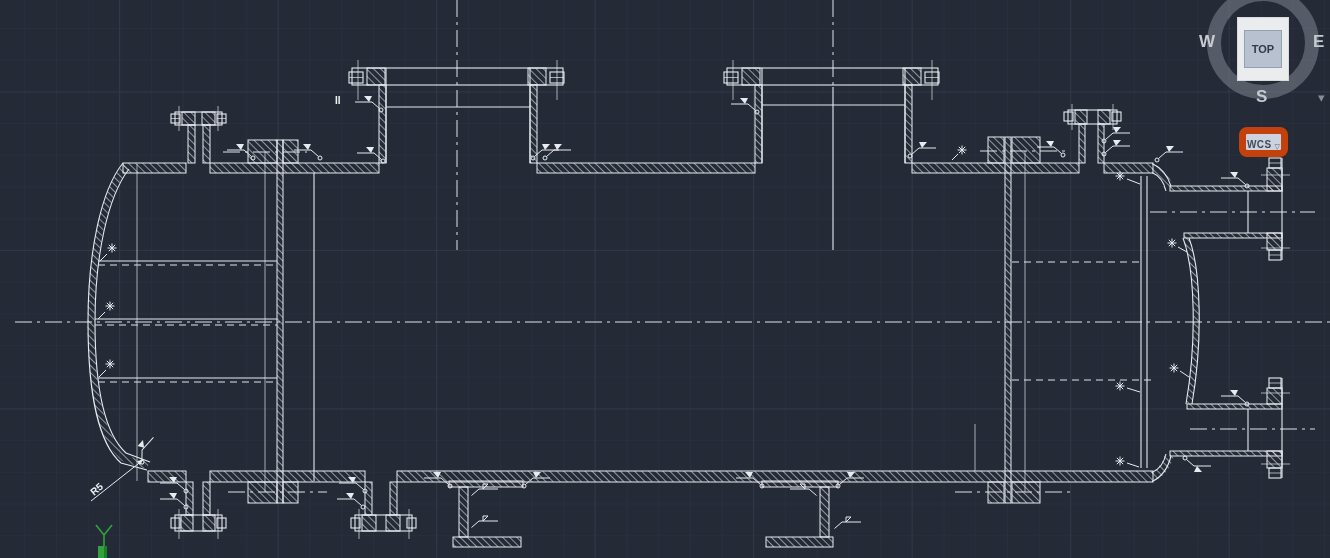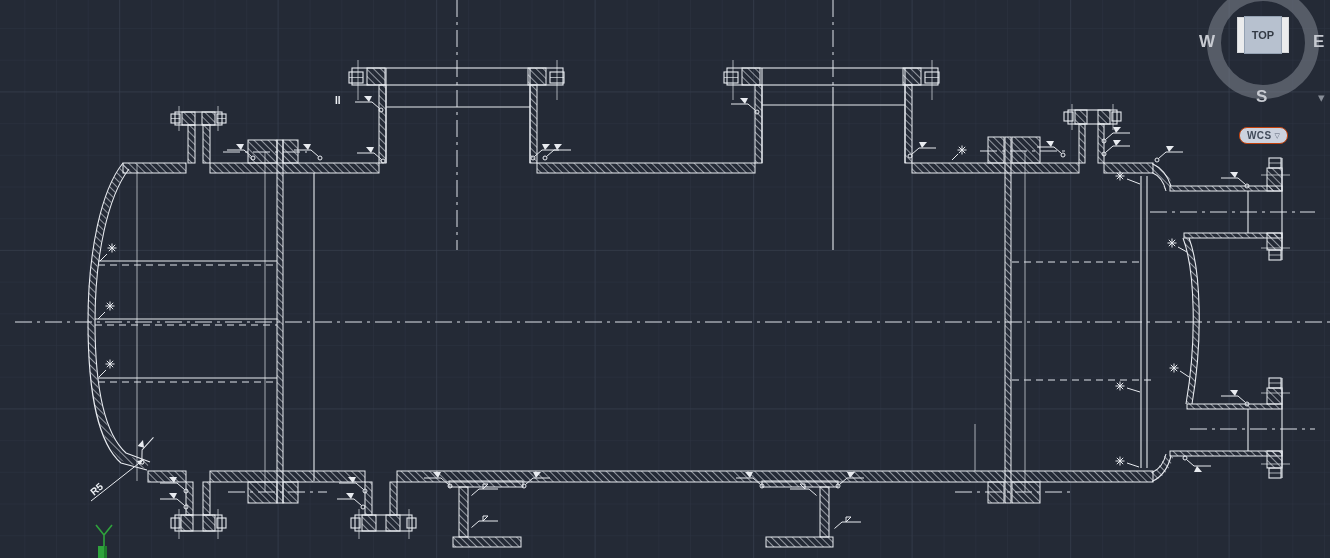--- a/index.html
+++ b/index.html
@@ -11,27 +11,27 @@
   .h{fill:url(#h);stroke:#e8ebf0;stroke-width:1}
   .o{fill:none;stroke:#e8ebf0;stroke-width:1.1}
   .cl{stroke:#dfe3ea;stroke-width:1;fill:none;stroke-dasharray:17 5 3 5}
   .hid{stroke:#dfe3ea;stroke-width:1;fill:none;stroke-dasharray:7 5}
   .w{stroke:#e8ebf0;stroke-width:1;fill:none}
   .wf-fill{fill:#e8ebf0;stroke:none}
   .anno{fill:#eef1f5;font-size:10px;font-weight:bold}
   
   .vc-ring{position:absolute;left:1207px;top:-13px;width:84px;height:84px;border:14px solid rgba(128,133,144,.55);border-radius:50%;}
   .vc-letter{position:absolute;color:#c7cad1;font-weight:bold;font-size:17px;line-height:1;user-select:none;cursor:pointer}
-  .vc-top{position:absolute;left:1237px;top:17px;width:52px;height:36px;background:#ebeced;border:1px solid #d8dadc;
+  .vc-top{position:absolute;left:1237px;top:17px;width:52px;height:64px;background:#ebeced;border:1px solid #d8dadc;
     box-sizing:border-box;display:flex;align-items:center;justify-content:center;cursor:pointer}
   .vc-top-inner{width:36px;height:36px;background:#b7c1cf;border:1px solid #94a1b2;display:flex;align-items:center;justify-content:center;
     font-size:11px;font-weight:bold;color:#333a44}
   .vc-menu{position:absolute;left:1318px;top:90px;color:#878d97;font-size:13px;cursor:pointer}
-  .wcs-btn{position:absolute;left:1239px;top:127px;width:49px;height:17px;background:#ccd2de;border:1px solid #c2410c;
-    border-radius:8px;display:flex;align-items:center;justify-content:center;gap:3px;cursor:pointer;box-sizing:border-box}
+  .wcs-btn{position:absolute;left:1239px;top:127px;width:49px;height:30px;background:#ccd2de;border:7px solid #c2410c;
+    border-radius:8px;display:flex;align-items:flex-end;justify-content:center;gap:3px;cursor:pointer;box-sizing:border-box}
   .wcs-label{font-size:10px;font-weight:bold;color:#424b5a;letter-spacing:.4px}
   .wcs-chev{font-size:7px;color:#5c6577;line-height:1}
 </style>
 </head>
 <body>
 
 <div id="stage">
 <svg width="1330" height="558" viewBox="0 0 1330 558">
   <defs>
     <pattern id="h" patternUnits="userSpaceOnUse" width="5" height="5" patternTransform="rotate(-45)">

